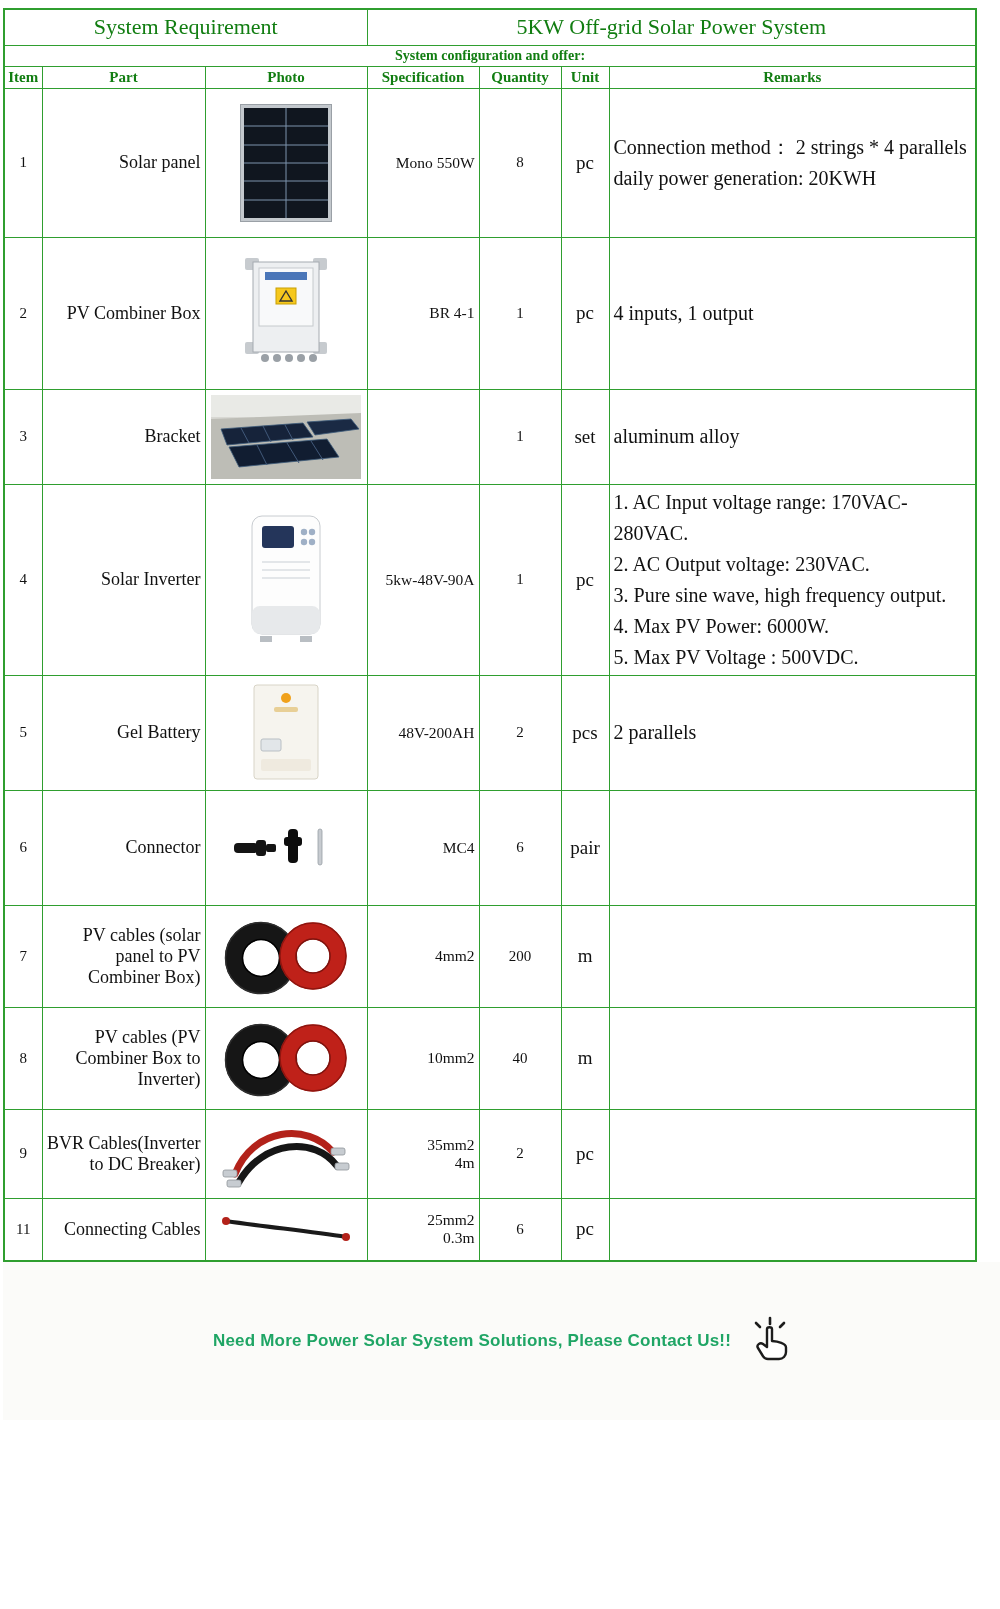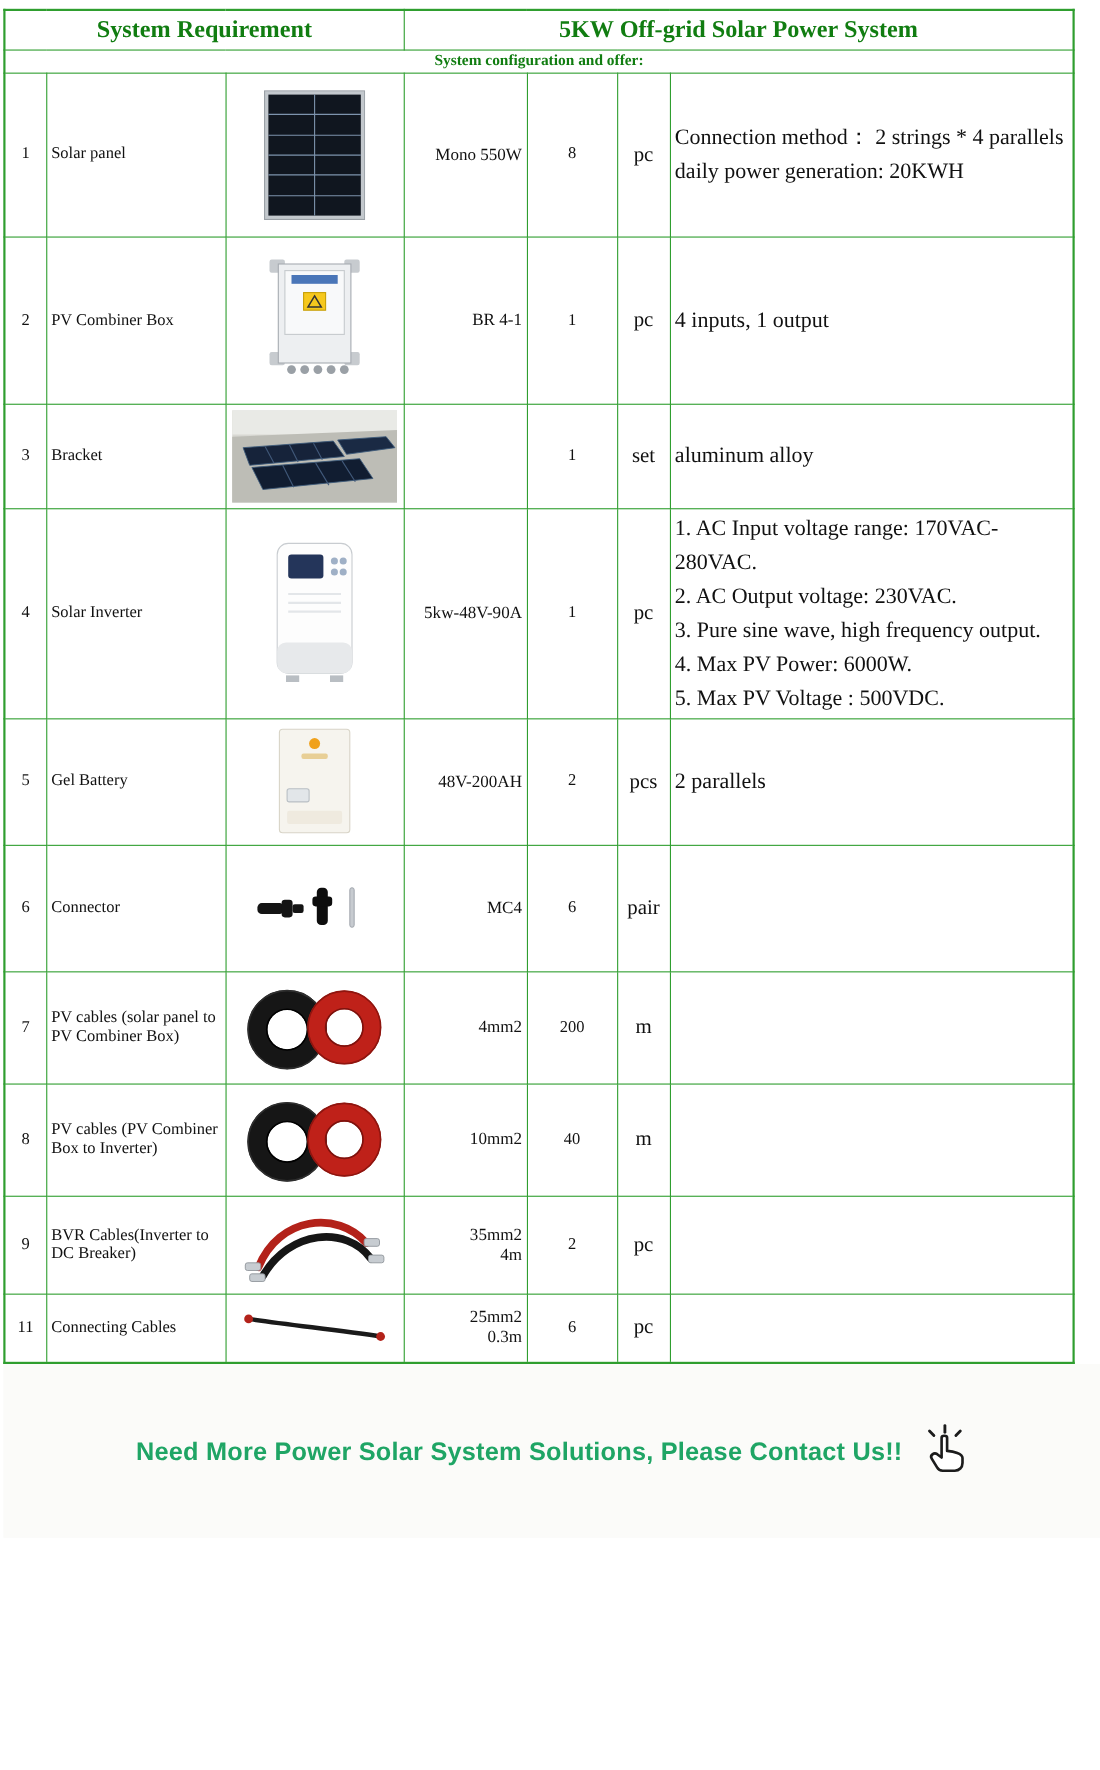--- a/index.html
+++ b/index.html
@@ -16,48 +16,48 @@
   .page{padding:8px 0 0 3px;}
   table.spec-table{
     border-collapse:collapse;table-layout:fixed;width:972px;
     border:2px solid var(--green);
   }
   .spec-table td,.spec-table th{
     border:1px solid var(--green);
     padding:2px 4px;vertical-align:middle;overflow:hidden;
   }
   .title-cell{
-    text-align:center;font-weight:bold;color:var(--green-text);font-size:22px;
+    text-align:center;font-weight:normal;color:var(--green-text);font-size:22px;
   }
   .r-title td{height:36px;}
   .r-sub td{height:30px;font-size:21px;}
   .banner{
     text-align:center;color:var(--green-text);font-weight:bold;
     font-size:14px;height:20px;padding:1px 4px;
   }
   .r-cols th{
     color:var(--green-text);font-weight:bold;font-size:15px;
     text-align:center;height:22px;padding:1px 2px;
   }
   .c-item{text-align:center;font-size:15px;}
-  .c-part{font-size:15px;padding-left:6px;}
+  .c-part{font-size:18px;padding-left:6px;text-align:right;}
   .c-photo{text-align:center;padding:2px;}
   .c-photo svg{display:inline-block;vertical-align:middle;}
   .c-spec{font-size:15.5px;padding-left:6px;text-align:right;}
   .c-qty{text-align:center;font-size:15px;}
   .c-unit{font-size:19px;padding-left:5px;text-align:center;}
   .c-remarks{font-size:20px;padding-left:8px;line-height:1.55;margin-left:24px;}
   .pre{white-space:pre-line;}
   .footer-area{
     width:1000px;height:158px;background:#fbfbf9;
     display:flex;align-items:center;justify-content:center;gap:16px;
     font-family:"Liberation Sans", sans-serif;
   }
   .footer-text{
-    color:var(--footer-green);font-size:23px;font-weight:bold;letter-spacing:0.2px;
+    color:var(--footer-green);font-size:17px;font-weight:bold;letter-spacing:0.2px;
   }
   .click-icon{flex:0 0 auto;margin-top:-4px;}
 </style>
 </head>
 <body>
 
 <div class="page">
   <table class="spec-table">
     <colgroup>
       <col style="width:38px">
@@ -69,20 +69,29 @@
       <col style="width:367px">
     </colgroup>
 
     <tbody>
         <tr class="r-title">
       <td colspan="3" class="title-cell">System Requirement</td>
       <td colspan="4" class="title-cell">5KW Off-grid Solar Power System</td>
     </tr>
     <tr>
       <td colspan="7" class="banner">System configuration and offer:</td>
+    </tr>
+    <tr class="r-cols">
+      <th>Item</th>
+      <th>Part</th>
+      <th>Photo</th>
+      <th>Specification</th>
+      <th>Quantity</th>
+      <th>Unit</th>
+      <th>Remarks</th>
     </tr>
 
     <tr style="height:149px">
       <td class="c-item">1</td>
       <td class="c-part">Solar panel</td>
       <td class="c-photo">
         <svg width="92" height="118" viewBox="0 0 92 118">
           <rect x="0.5" y="0.5" width="91" height="117" fill="#c3c8cd" stroke="#9aa0a6"></rect>
           <rect x="4" y="4" width="84" height="110" fill="#10161f"></rect>
           <g stroke="#7d93ad" stroke-width="1">

